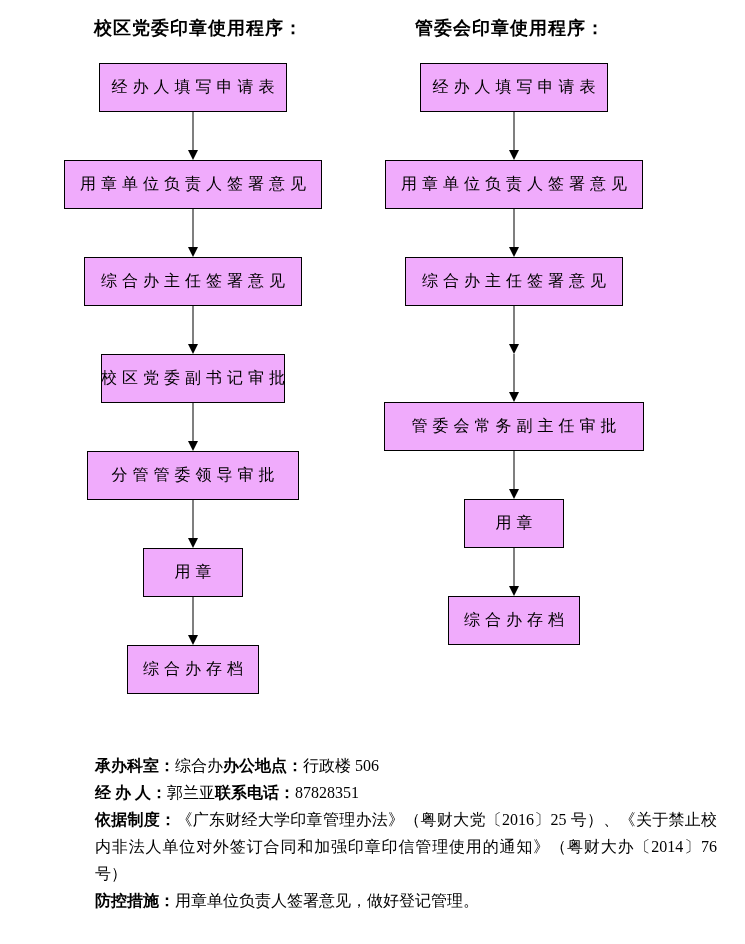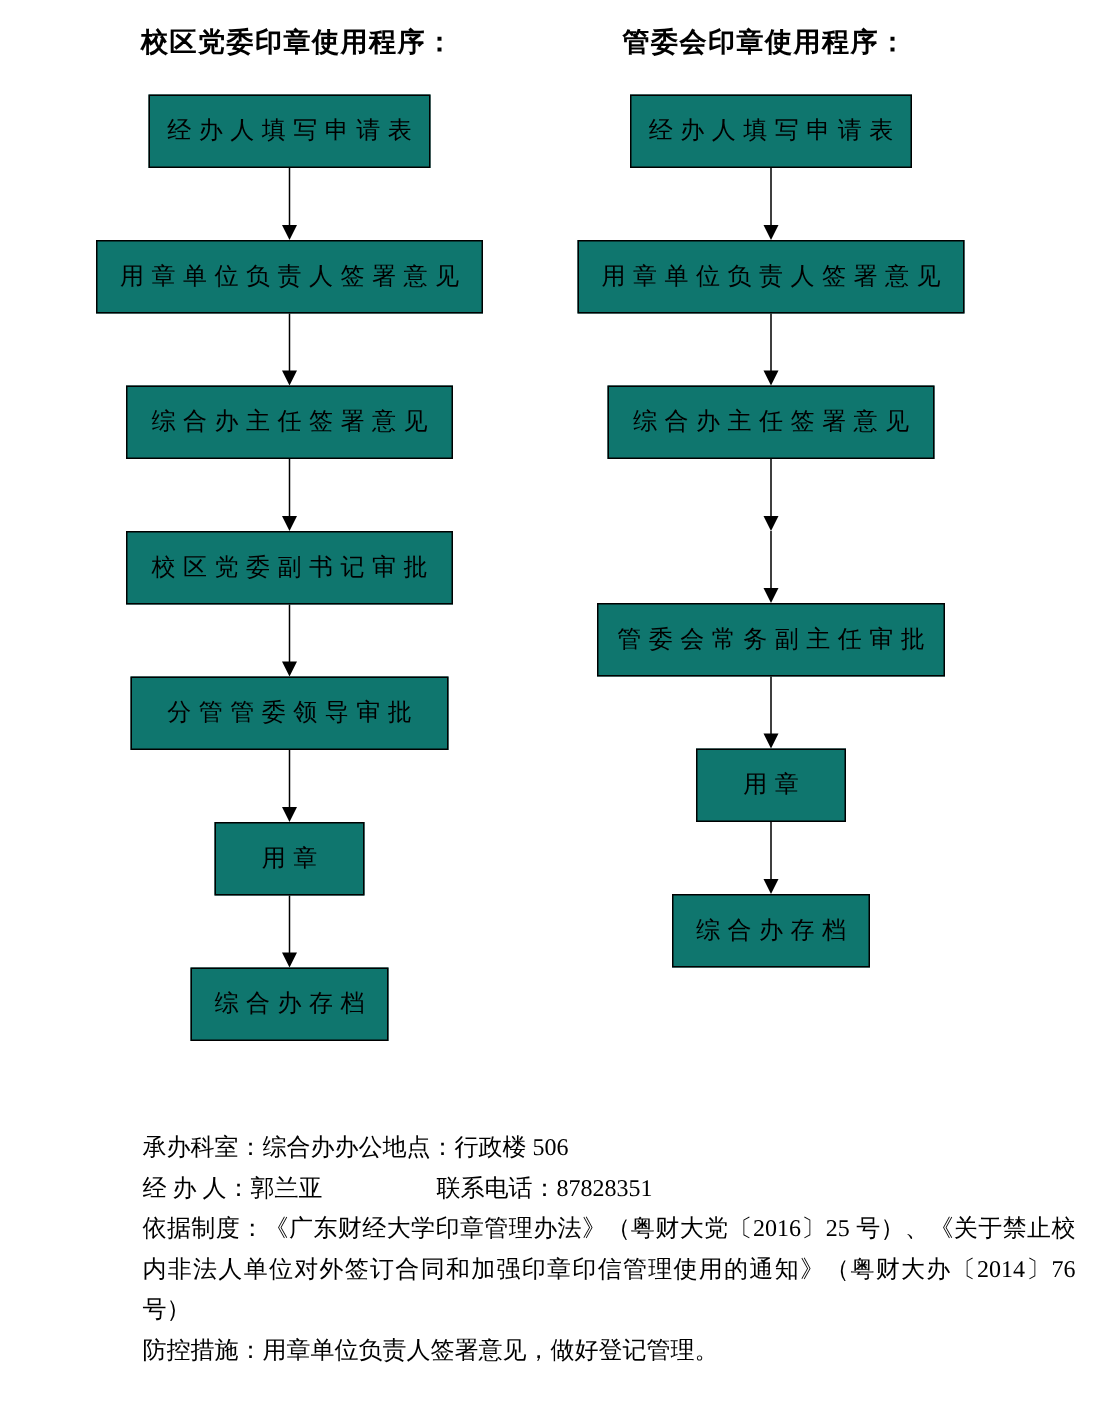--- a/index.html
+++ b/index.html
@@ -45,21 +45,21 @@
     box-sizing: border-box;
     border: 1px solid #000000;
     height: 49px;
     display: flex;
     align-items: center;
     justify-content: center;
     font-size: 16px;
     letter-spacing: 5px;
     text-indent: 5px;
     white-space: nowrap;
-    background: #0f766e;
+    background: #f0abfc;
   }
 
   .flow-arrow {
     position: relative;
     width: 12px;
     height: 48px;
     flex: 0 0 auto;
   }
   .flow-arrow::before {
     content: "";
@@ -86,63 +86,63 @@
   
   .info-block {
     position: absolute;
     left: 95px;
     top: 752px;
     width: 622px;
     font-size: 16px;
     line-height: 27px;
   }
   .info-line { margin: 0; }
-  .info-label { font-weight: 400; }
+  .info-label { font-weight: 700; }
   .gap-office  { }
-  .gap-phone   { margin-left: 76px; }
+  .gap-phone   { }
   .info-par {
     margin: 0;
     text-align: justify;
     text-justify: inter-character;
   }
 </style>
 </head>
 <body>
 
 <div class="page">
 
   <div class="flow-col left">
     <div class="chart-title">校区党委印章使用程序：</div>
 
     <div class="flow-box" style="width:188px">经办人填写申请表</div>
     <div class="flow-arrow"></div>
     <div class="flow-box" style="width:258px">用章单位负责人签署意见</div>
     <div class="flow-arrow"></div>
     <div class="flow-box" style="width:218px">综合办主任签署意见</div>
     <div class="flow-arrow"></div>
-    <div class="flow-box" style="width:218px">校区党委副书记审批</div>
+    <div class="flow-box" style="width:184px">校区党委副书记审批</div>
     <div class="flow-arrow"></div>
     <div class="flow-box" style="width:212px">分管管委领导审批</div>
     <div class="flow-arrow"></div>
     <div class="flow-box" style="width:100px">用章</div>
     <div class="flow-arrow"></div>
     <div class="flow-box" style="width:132px">综合办存档</div>
   </div>
 
   <div class="flow-col right">
     <div class="chart-title">管委会印章使用程序：</div>
 
     <div class="flow-box" style="width:188px">经办人填写申请表</div>
     <div class="flow-arrow"></div>
     <div class="flow-box" style="width:258px">用章单位负责人签署意见</div>
     <div class="flow-arrow"></div>
     <div class="flow-box" style="width:218px">综合办主任签署意见</div>
     <div class="flow-arrow"></div>
     <div class="flow-arrow"></div>
-    <div class="flow-box" style="width:232px">管委会常务副主任审批</div>
+    <div class="flow-box" style="width:260px">管委会常务副主任审批</div>
     <div class="flow-arrow"></div>
     <div class="flow-box" style="width:100px">用章</div>
     <div class="flow-arrow"></div>
     <div class="flow-box" style="width:132px">综合办存档</div>
   </div>
 
   <div class="info-block">
     <p class="info-line">
       <span class="info-label">承办科室：</span><span>综合办</span><span class="info-label gap-office">办公地点：</span><span>行政楼 506</span>
     </p>

